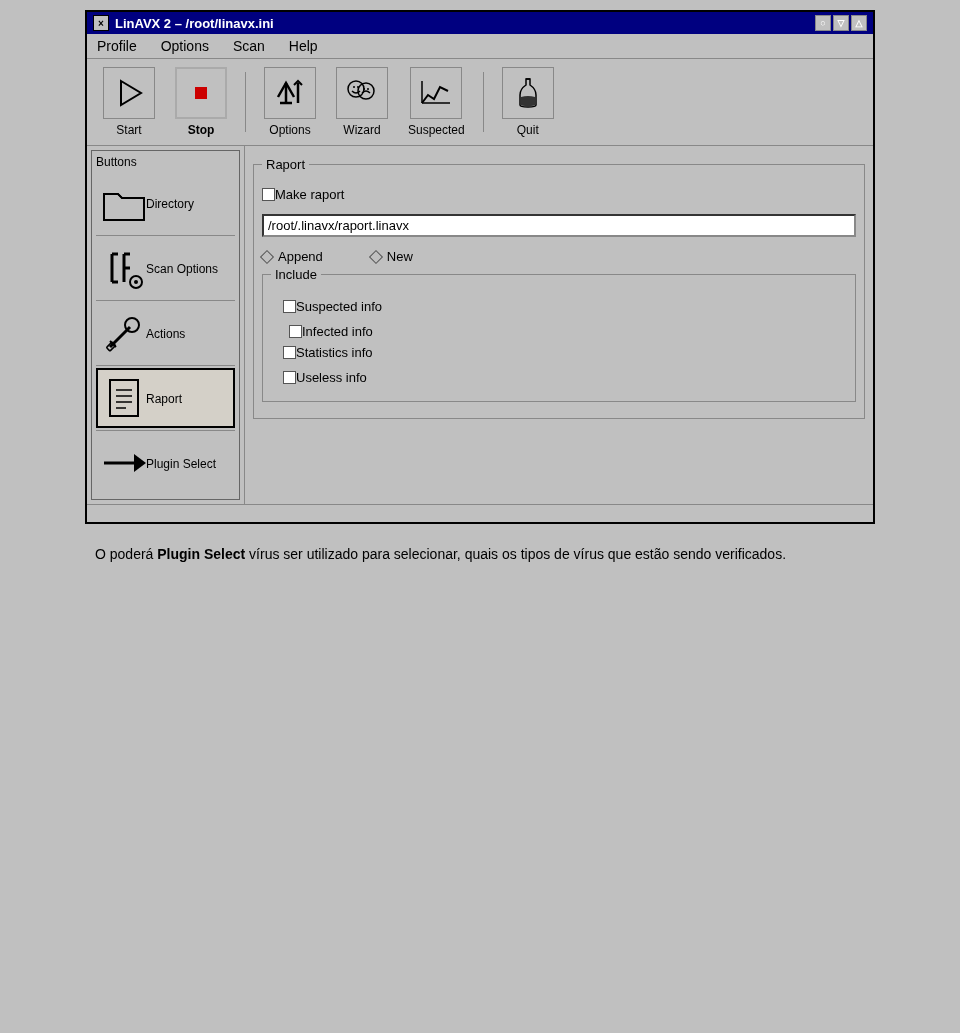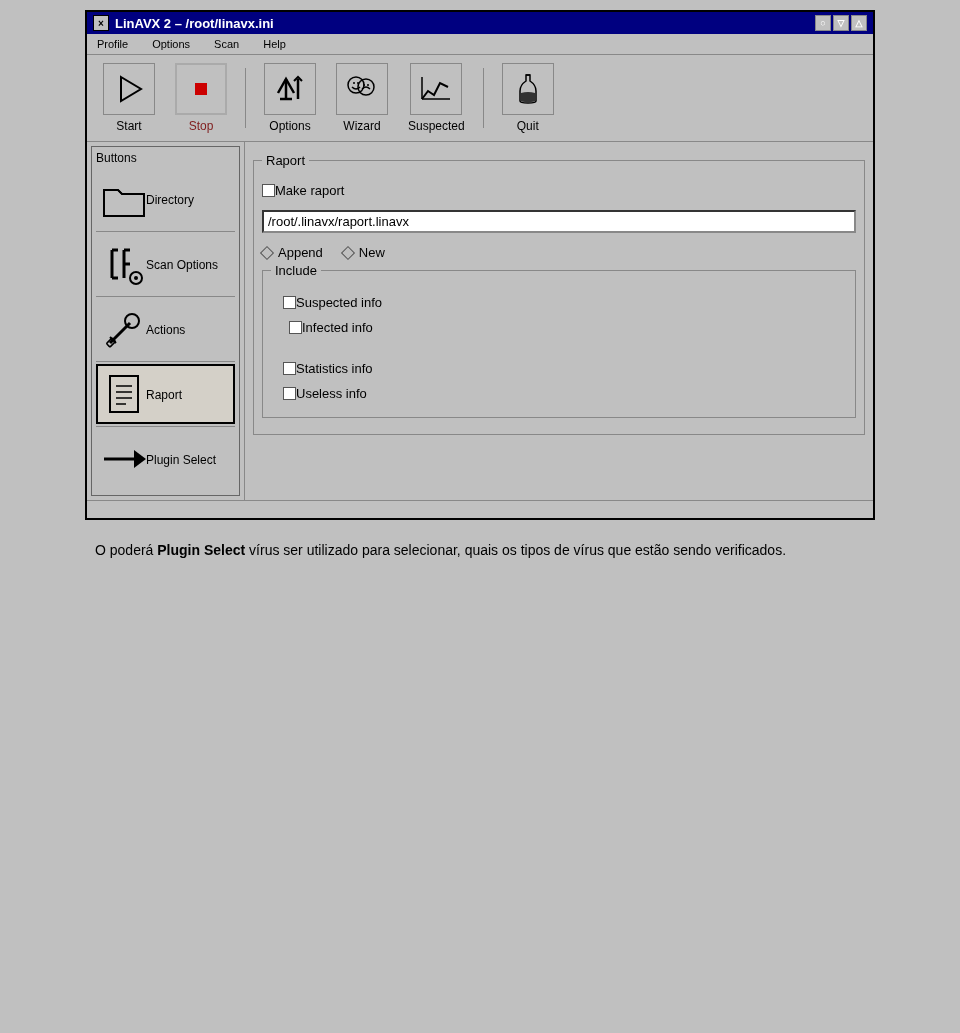--- a/index.html
+++ b/index.html
@@ -69,21 +69,21 @@
       background: #c0c0c0;
       border-bottom: 1px solid #888;
       padding: 2px 4px;
       display: flex;
       gap: 12px;
     }
 
     .menu-item {
       padding: 2px 6px;
       cursor: pointer;
-      font-size: 11px;
+      font-size: 14px;
     }
 
     
     .toolbar {
       background: #c0c0c0;
       padding: 6px 10px;
       display: flex;
       gap: 8px;
       align-items: flex-end;
       border-bottom: 1px solid #888;
@@ -223,21 +223,21 @@
       padding: 2px 4px;
       border: 2px inset #888;
       background: #fff;
       font-size: 13px;
       font-family: Arial, sans-serif;
       margin: 6px 0;
     }
 
     .radio-row {
       display: flex;
-      gap: 20px;
+      gap: 48px;
       margin: 6px 0;
     }
 
     .radio-label {
       display: flex;
       align-items: center;
       gap: 6px;
       cursor: pointer;
     }
 
@@ -297,21 +297,21 @@
       </div>
       <span class="toolbar-label">Start</span>
     </div>
 
     <div class="toolbar-btn">
       <div class="toolbar-icon" style="border: 2px solid #aaa;">
         <svg width="36" height="36" viewBox="0 0 36 36">
           <rect x="12" y="12" width="12" height="12" fill="#cc0000"></rect>
         </svg>
       </div>
-      <span class="toolbar-label" style="color:#7f1d1d;">Stop</span>
+      <span class="toolbar-label" style="color:#000000;font-weight:bold;">Stop</span>
     </div>
 
     <div class="toolbar-divider"></div>
 
     <div class="toolbar-btn">
       <div class="toolbar-icon">
         <svg width="36" height="36" viewBox="0 0 36 36">
           <polyline points="6,22 14,8 22,22" fill="none" stroke="#000" stroke-width="2.5"></polyline>
           <line x1="14" y1="8" x2="14" y2="28" stroke="#000" stroke-width="2.5"></line>
           <line x1="8" y1="28" x2="20" y2="28" stroke="#000" stroke-width="2.5"></line>
@@ -478,21 +478,21 @@
         <div class="panel-group" style="margin-top: 10px; padding: 10px 20px;">
           <span class="panel-group-title">Include</span>
 
           <div class="panel-row" style="margin-top:14px; margin-bottom:10px;">
             <label class="checkbox-label">
               <span class="checkbox"></span>
               <span>Suspected info</span>
             </label>
           </div>
 
-          <div class="panel-row" style="margin-bottom:26px;padding-left:6px;">
+          <div class="panel-row" style="margin-bottom:6px;padding-left:6px;">
             <label class="checkbox-label">
               <span class="checkbox"></span>
               <span>Infected info</span>
             </label>
           </div>
 
           <div class="panel-row" style="margin-bottom:10px;">
             <label class="checkbox-label">
               <span class="checkbox"></span>
               <span>Statistics info</span>

